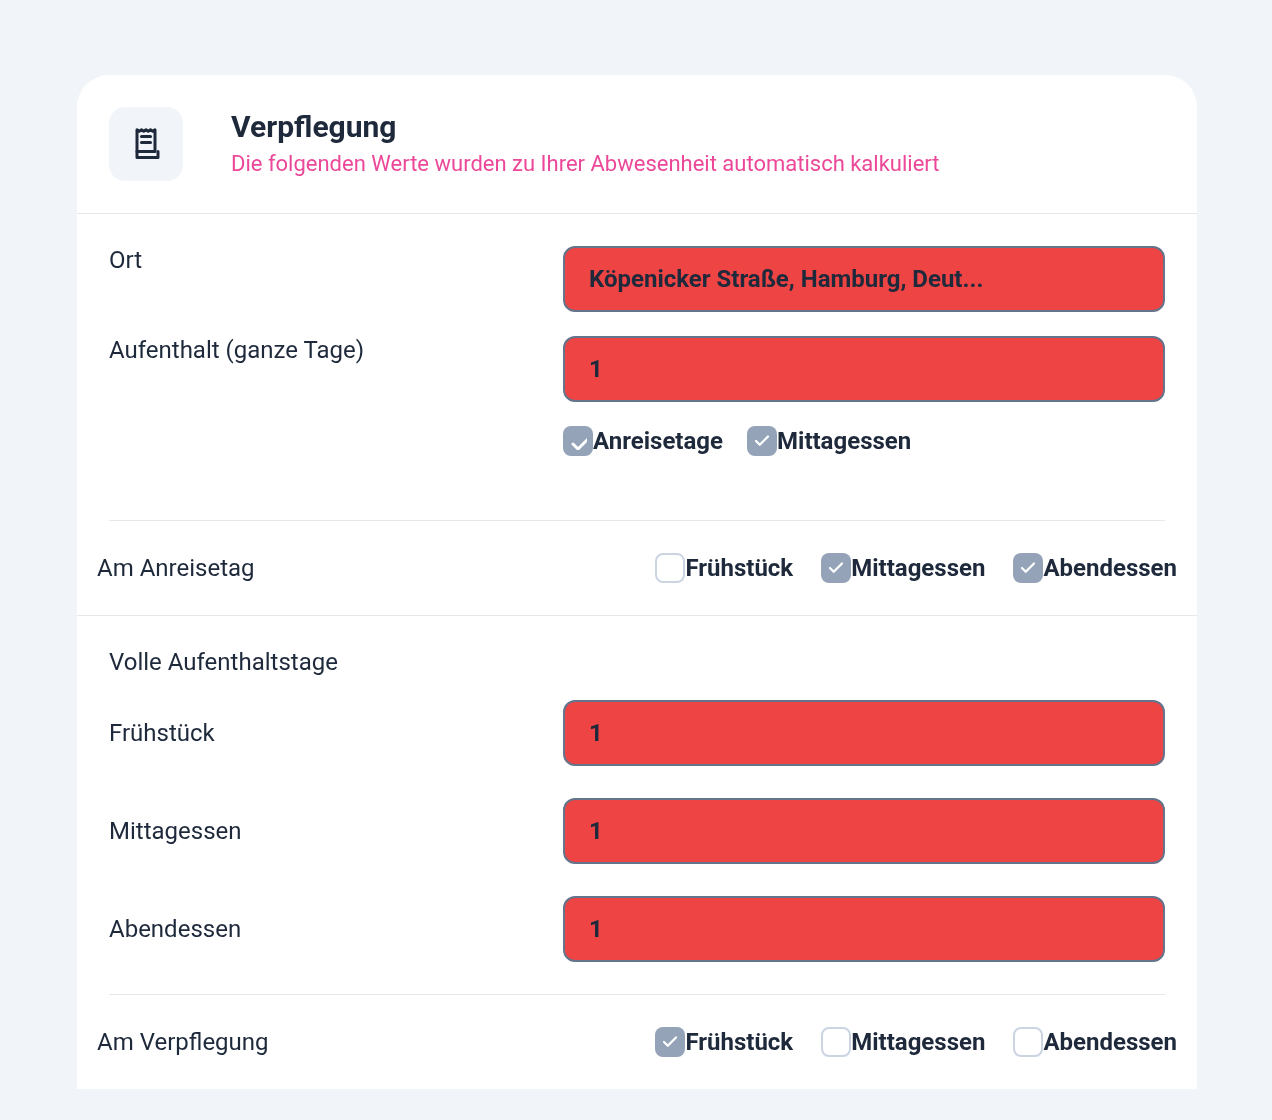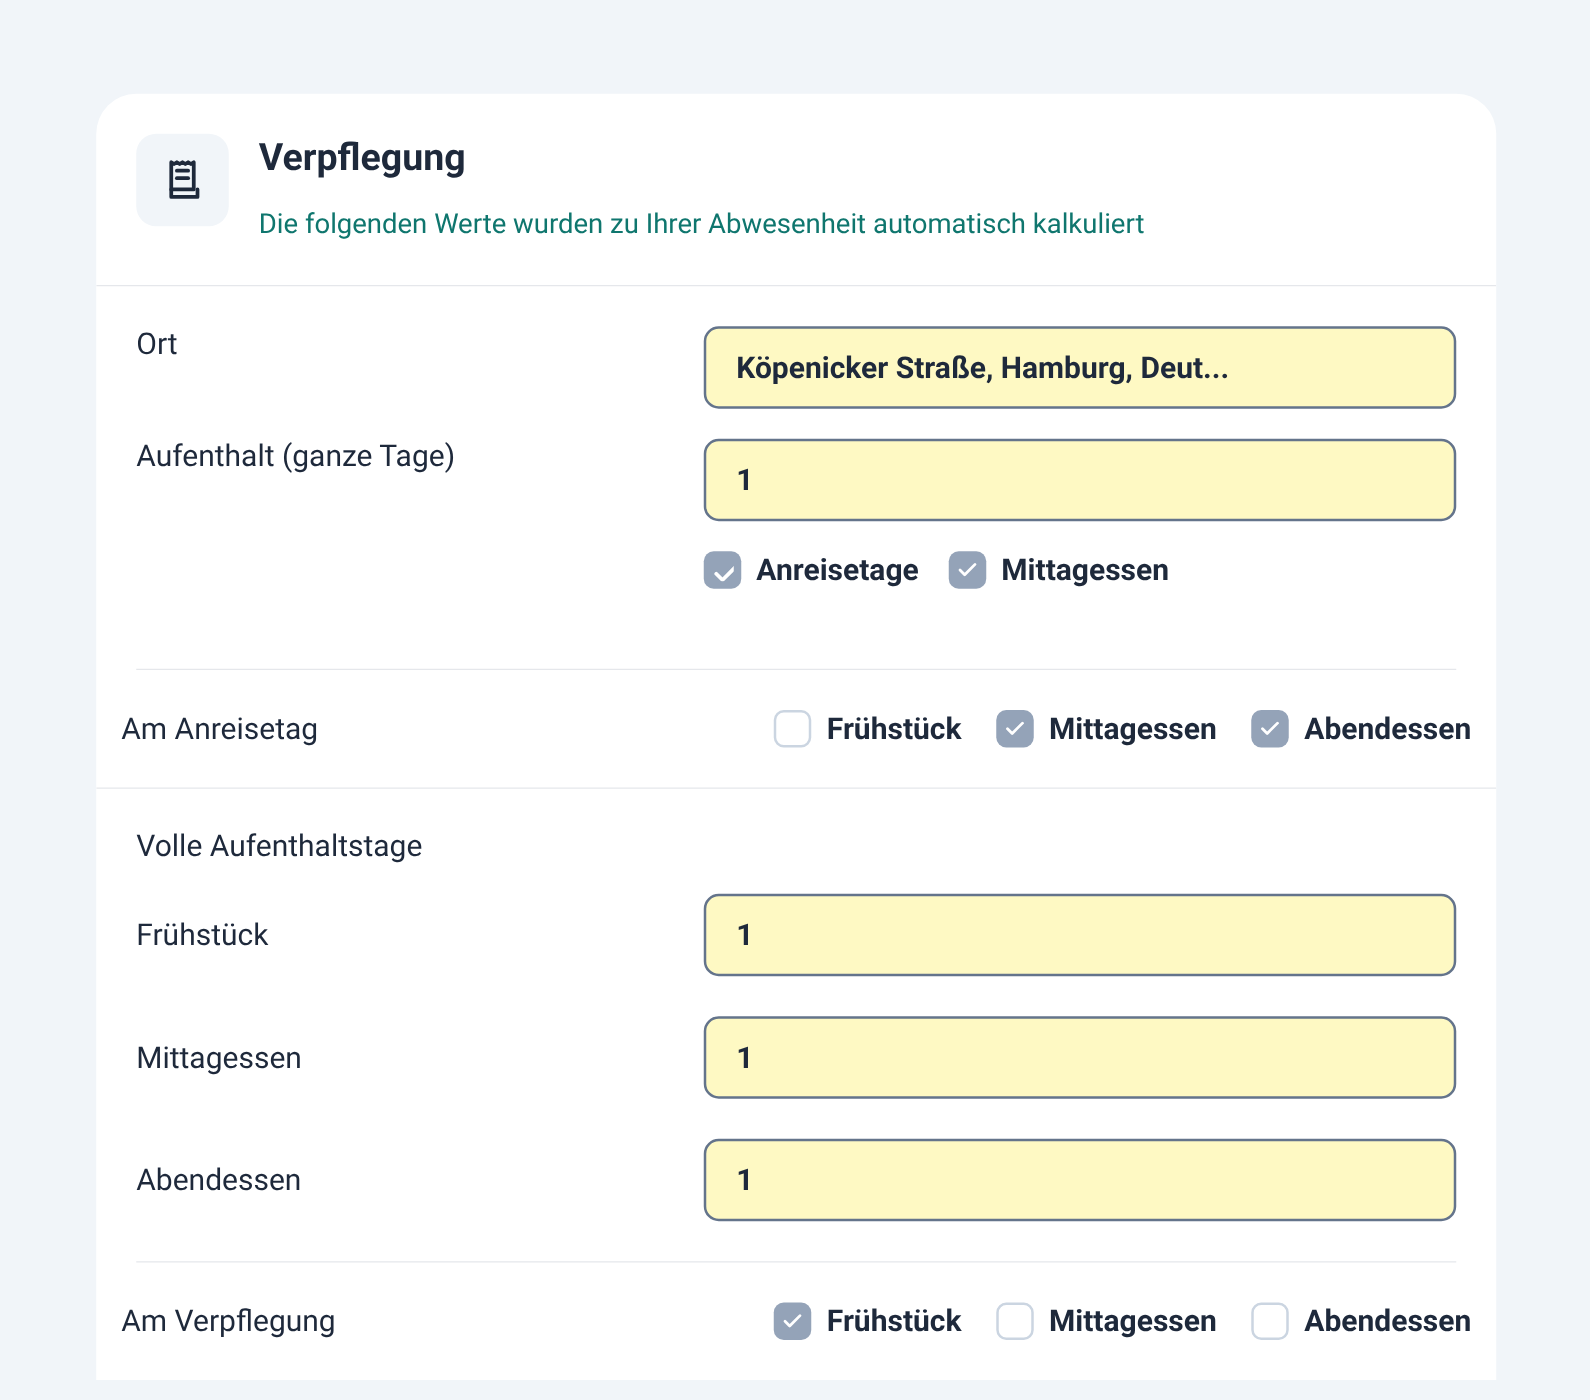--- a/index.html
+++ b/index.html
@@ -43,32 +43,33 @@
       background: #f1f5f9;
       border-radius: 16px;
       display: flex;
       align-items: center;
       justify-content: center;
       flex-shrink: 0;
     }
     .header-text {
       display: flex;
       flex-direction: column;
-      gap: 20px;
+      gap: 4px;
       padding-top: 2px;
+      margin-left: 24px;
     }
     .title {
       font-size: 30px;
       font-weight: 700;
       color: #1e293b;
       line-height: 1.2;
     }
     .subtitle {
       font-size: 22px;
-      color: #0f766e;
+      color: #ec4899;
       line-height: 1.4;
     }
     .form-section {
       padding: 32px;
     }
     .form-row {
       display: flex;
       gap: 24px;
       margin-bottom: 24px;
     }
@@ -81,39 +82,39 @@
     }
     .form-input {
       flex: 1;
       height: 66px;
       border: 2px solid #64748b;
       border-radius: 12px;
       padding: 0 24px;
       font-size: 24px;
       font-weight: 700;
       color: #1e293b;
-      background: #fef9c3;
+      background: #ef4444;
       outline: none;
       white-space: nowrap;
       overflow: hidden;
       text-overflow: ellipsis;
       display: flex;
       align-items: center;
     }
     .checkbox-row {
       display: flex;
       align-items: center;
       gap: 24px;
       margin-left: 454px;
       margin-bottom: 32px;
     }
     .checkbox-group {
       display: flex;
       align-items: center;
-      gap: 12px;
+      gap: 0;
     }
     .checkbox {
       width: 30px;
       height: 30px;
       border-radius: 8px;
       display: flex;
       align-items: center;
       justify-content: center;
       flex-shrink: 0;
       cursor: pointer;

